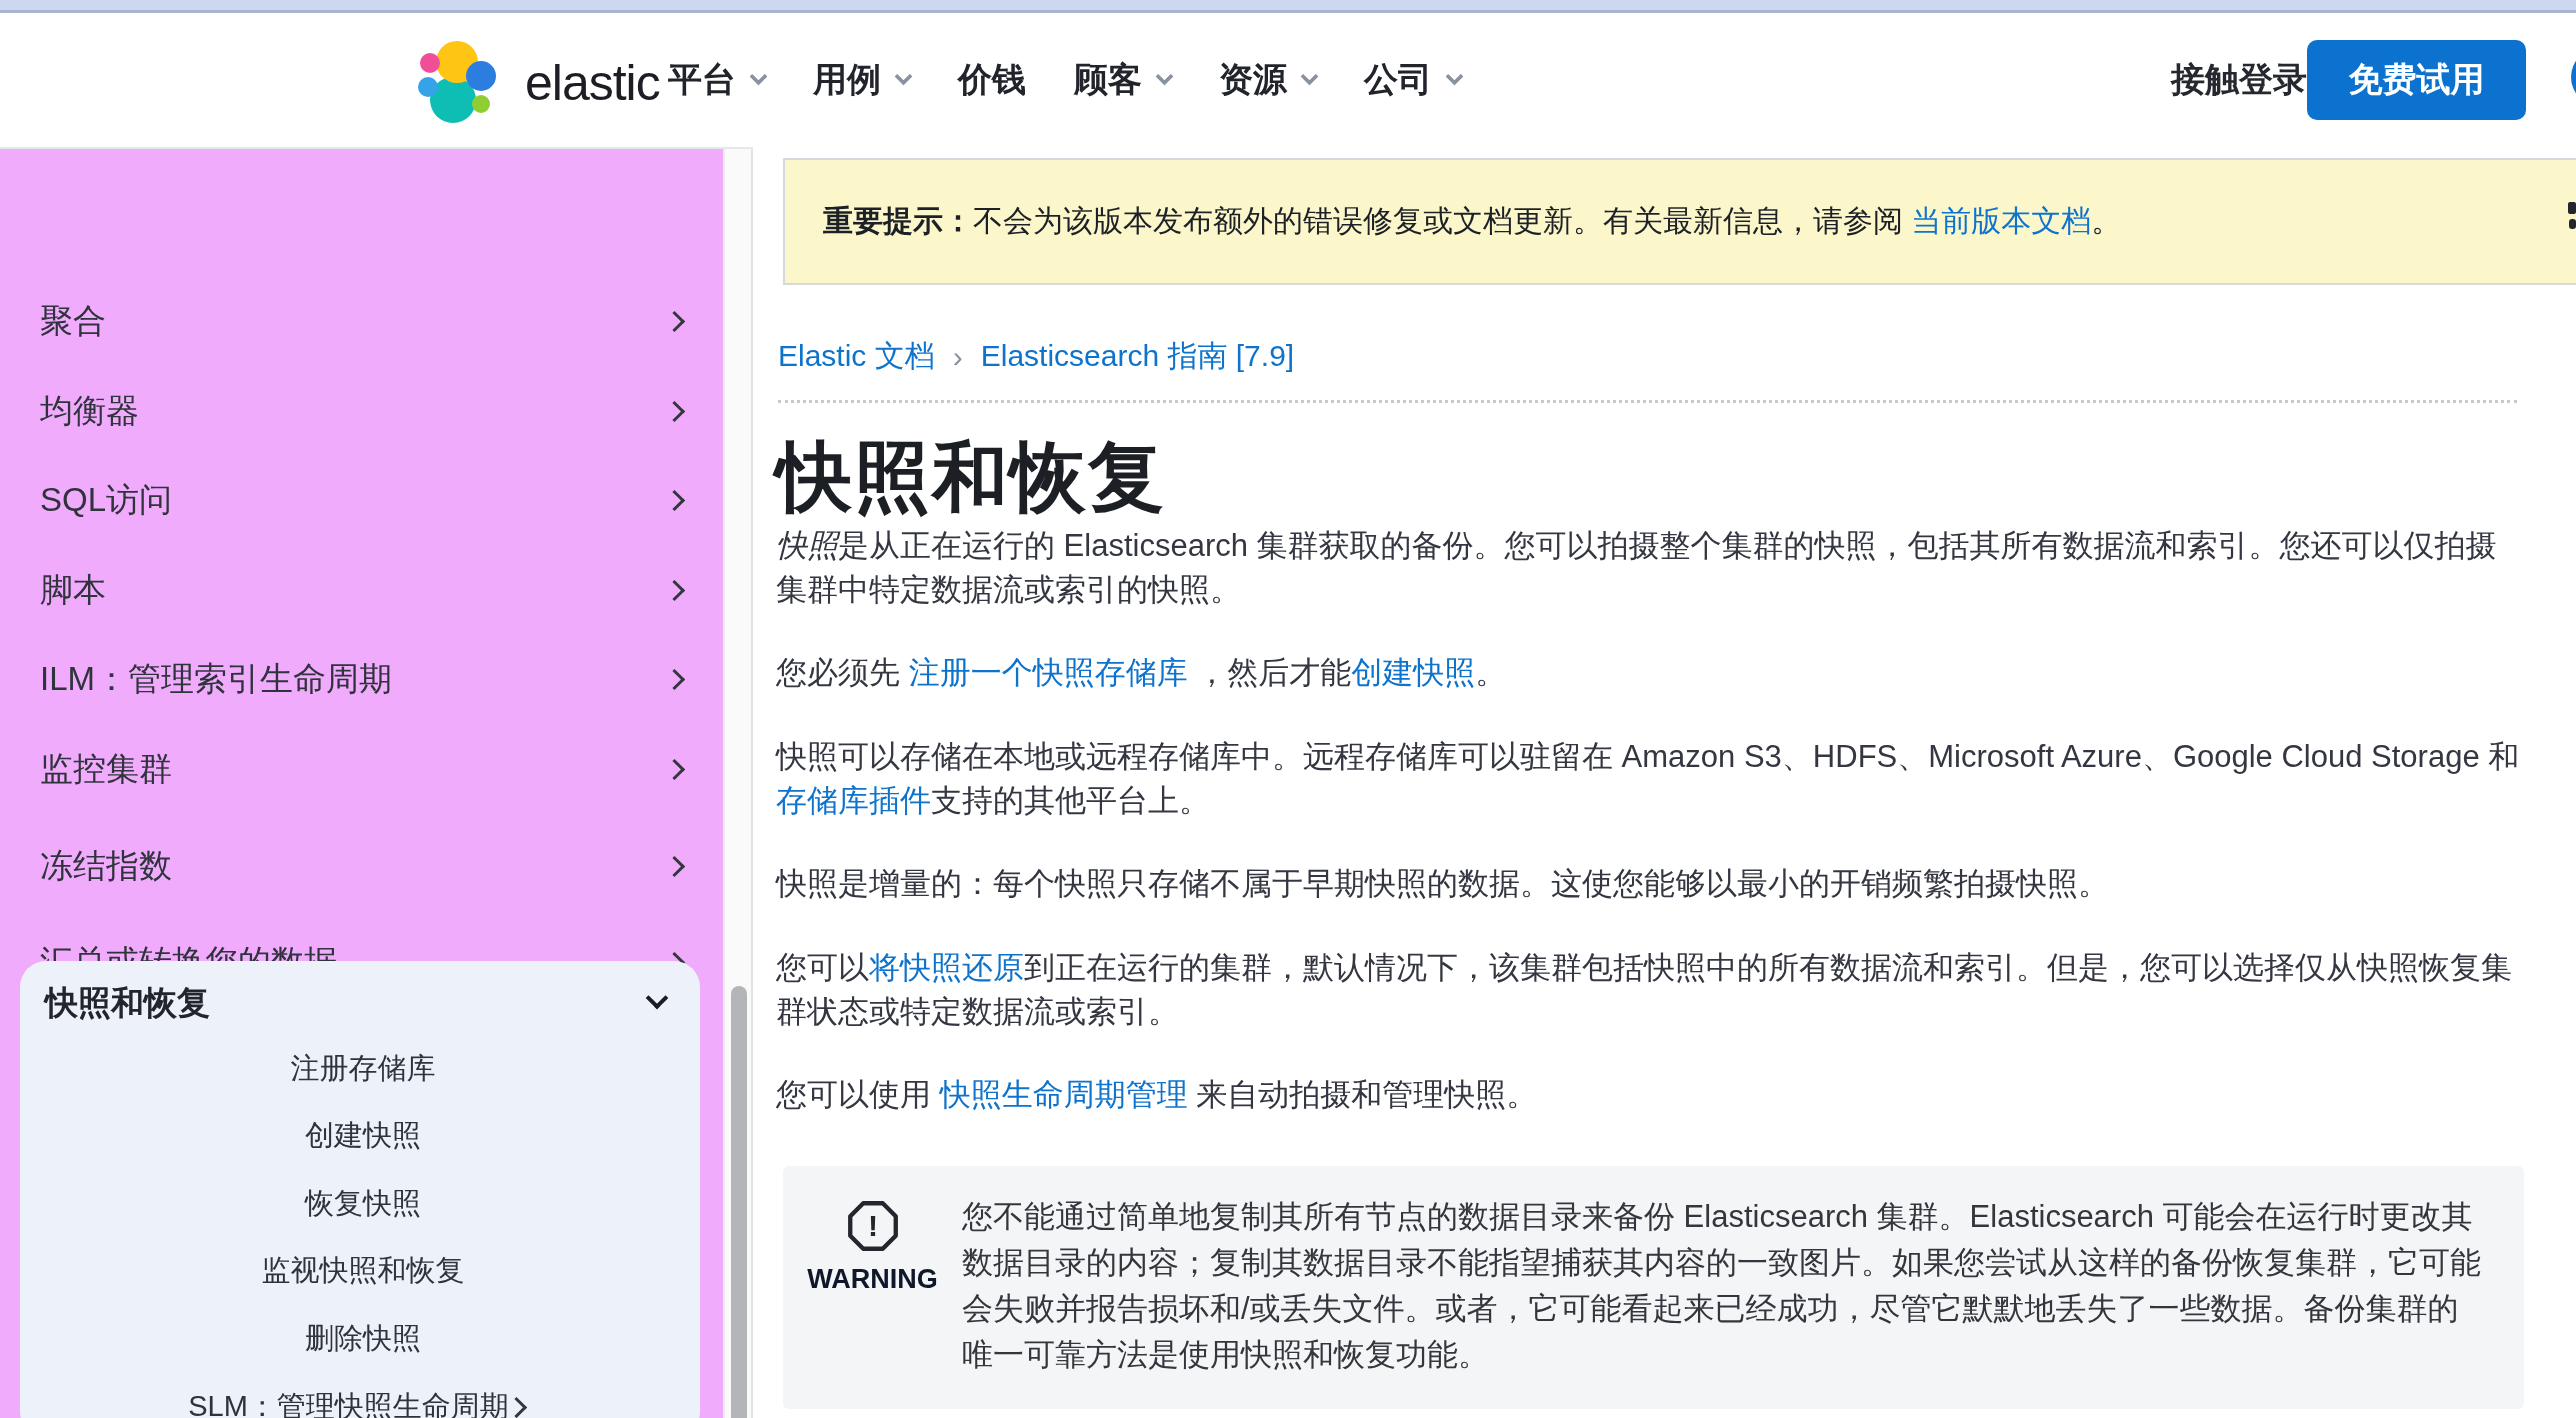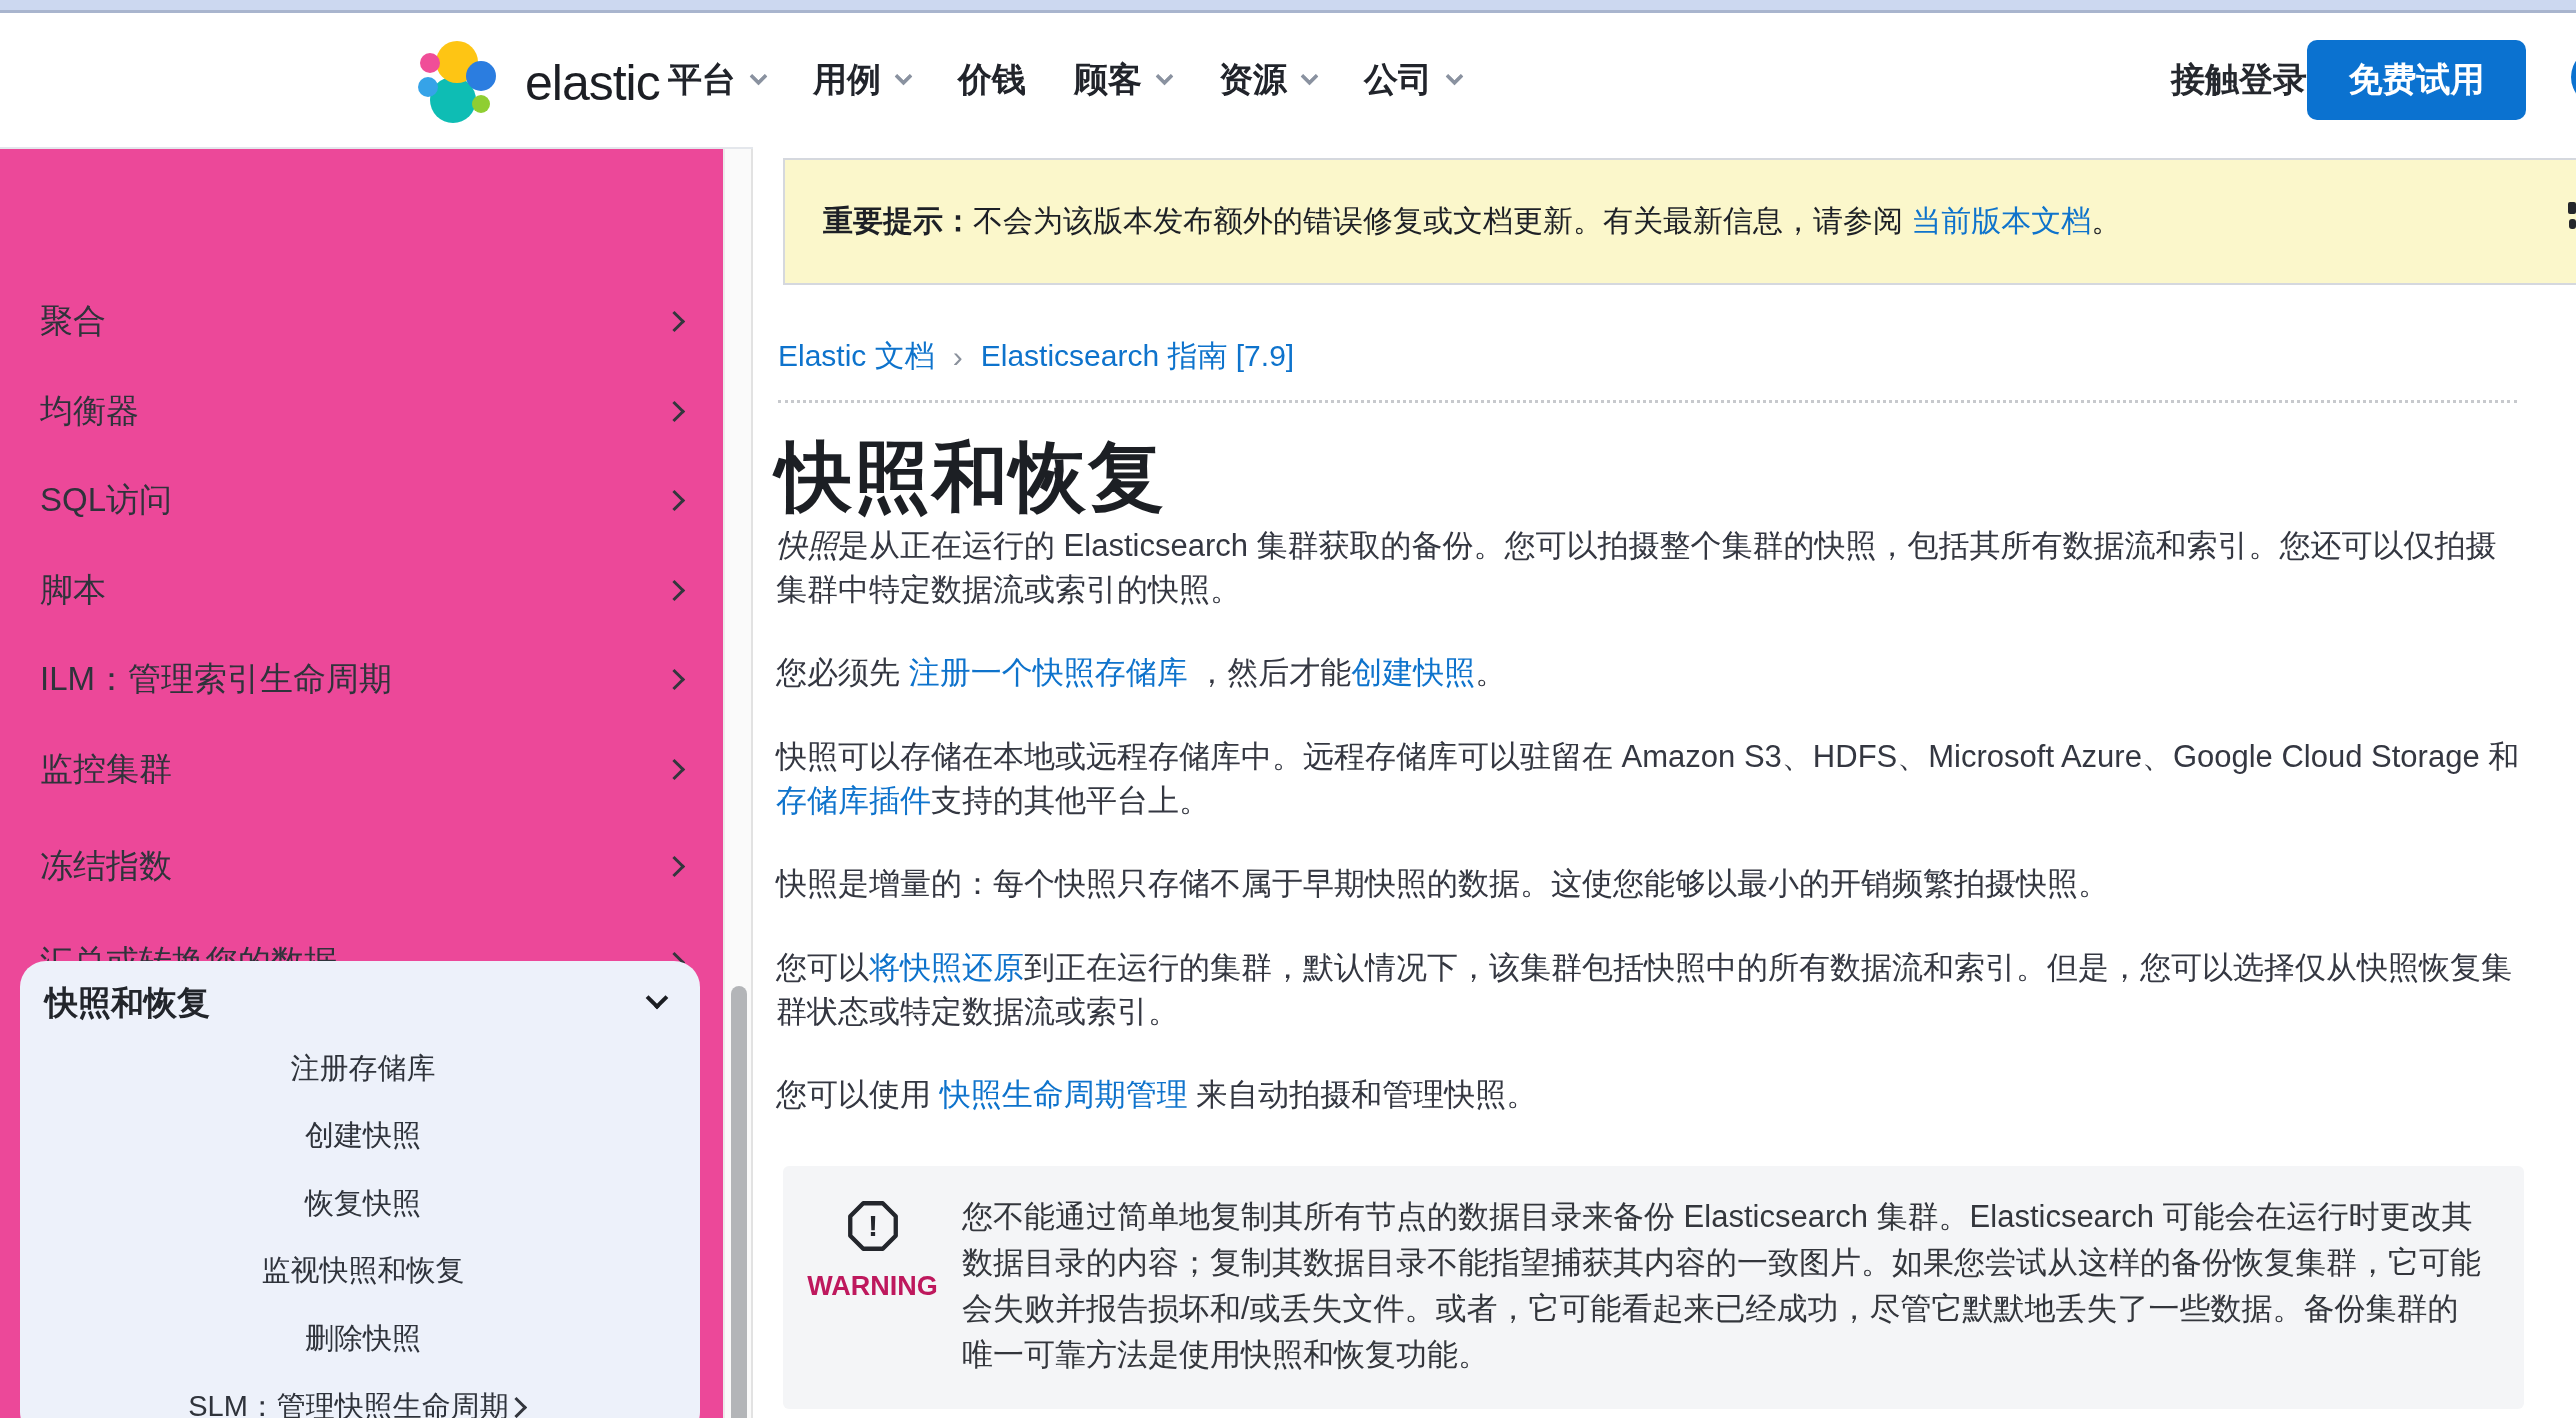--- a/index.html
+++ b/index.html
@@ -34,21 +34,21 @@
 
   .nav-actions { position:absolute; right:50px; top:0; height:134px; display:flex; align-items:center; }
   .nav-link { font-size:34px; font-weight:600; color:#25282e; }
   .trial-btn { width:219px; height:80px; background:#0b72d0; color:#fff; font-size:34px; font-weight:700;
     border:none; border-radius:10px; display:flex; align-items:center; justify-content:center; cursor:pointer; }
   .search-sliver { position:absolute; left:2571px; top:48px; width:58px; height:58px;
     border-radius:50%; background:#0b72d0; }
 
   
   .sidebar { position:absolute; left:0; top:147px; width:753px; height:1271px;
-    border-top:2px solid #e4e7ec; overflow:hidden; background:#ec4899; }
+    border-top:2px solid #e4e7ec; overflow:hidden; background:#f0abfc; }
   .side-row { position:absolute; left:40px; width:656px; height:60px; display:flex;
     align-items:center; justify-content:space-between; font-size:33px; color:#2f333b; cursor:pointer; }
   .chev-r { width:15px; height:15px; border-top:3px solid #33363d; border-right:3px solid #33363d;
     transform:rotate(45deg); margin-right:14px; flex:none; }
   .active-block { position:absolute; left:20px; top:812px; width:680px; height:477px;
     background:#edf1fa; border-radius:26px; }
   .active-parent { position:absolute; left:25px; right:25px; top:14px; height:56px; display:flex;
     align-items:center; justify-content:space-between; font-size:33px; font-weight:700; color:#22252b; cursor:pointer; }
   .chev-d { width:16px; height:16px; border-right:4px solid #1b1d22; border-bottom:4px solid #1b1d22;
     transform:rotate(45deg); margin-right:10px; margin-top:-10px; flex:none; }
@@ -71,21 +71,21 @@
   .crumb-sep { color:#8a919c; font-size:30px; }
   .divider { position:absolute; left:2px; top:253px; width:1739px; border-top:3px dotted #c7c9cd; }
   .page-title { position:absolute; left:0; top:280px; font-size:76px; font-weight:700;
     color:#1c1f24; letter-spacing:2px; }
   .para { position:absolute; left:0; width:1748px; font-size:31px; line-height:44px; color:#343741; }
   .para em { font-style:italic; }
   .warnbox { position:absolute; left:7px; top:1019px; width:1741px; height:243px;
     background:#f4f5f7; border-radius:6px; display:flex; }
   .warn-icon-col { width:179px; flex:none; display:flex; flex-direction:column;
     align-items:center; padding-top:34px; }
-  .warn-label { margin-top:19px; font-size:27px; font-weight:700; color:#be185d; }
+  .warn-label { margin-top:12px; font-size:27px; font-weight:700; color:#0f172a; }
   .warn-text { flex:1; padding:28px 40px 0 0; font-size:31px; line-height:46px; color:#33363c; }
 
   
   .edge-frag-a { position:absolute; left:2568px; top:202px; width:8px; height:12px; background:#24262b; border-radius:2px; }
   .edge-frag-b { position:absolute; left:2569px; top:219px; width:7px; height:10px; background:#24262b; border-radius:3px; }
 </style>
 </head>
 <body>
 
 <div class="top-strip"></div>

